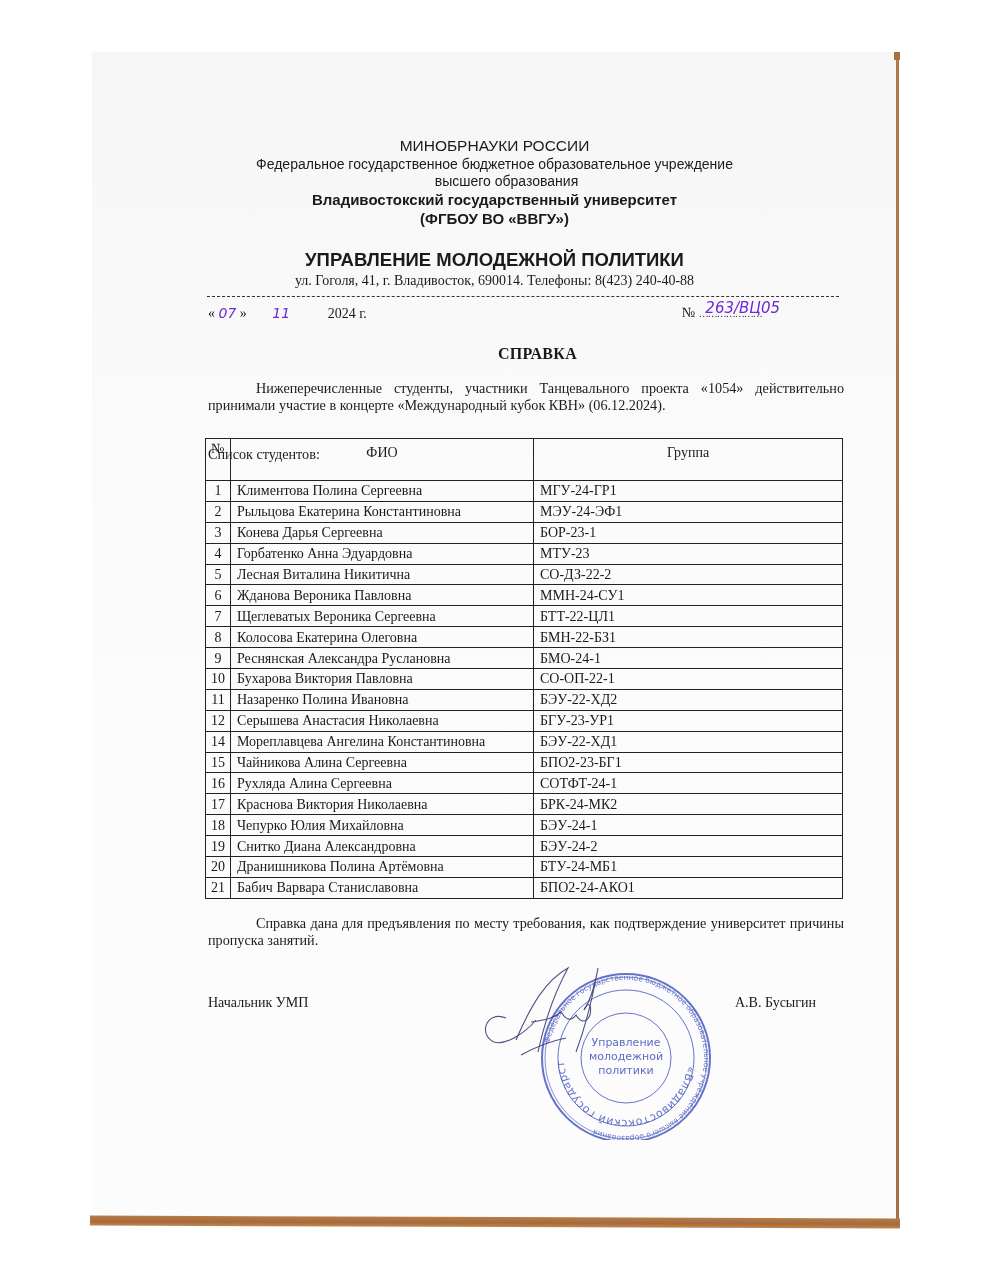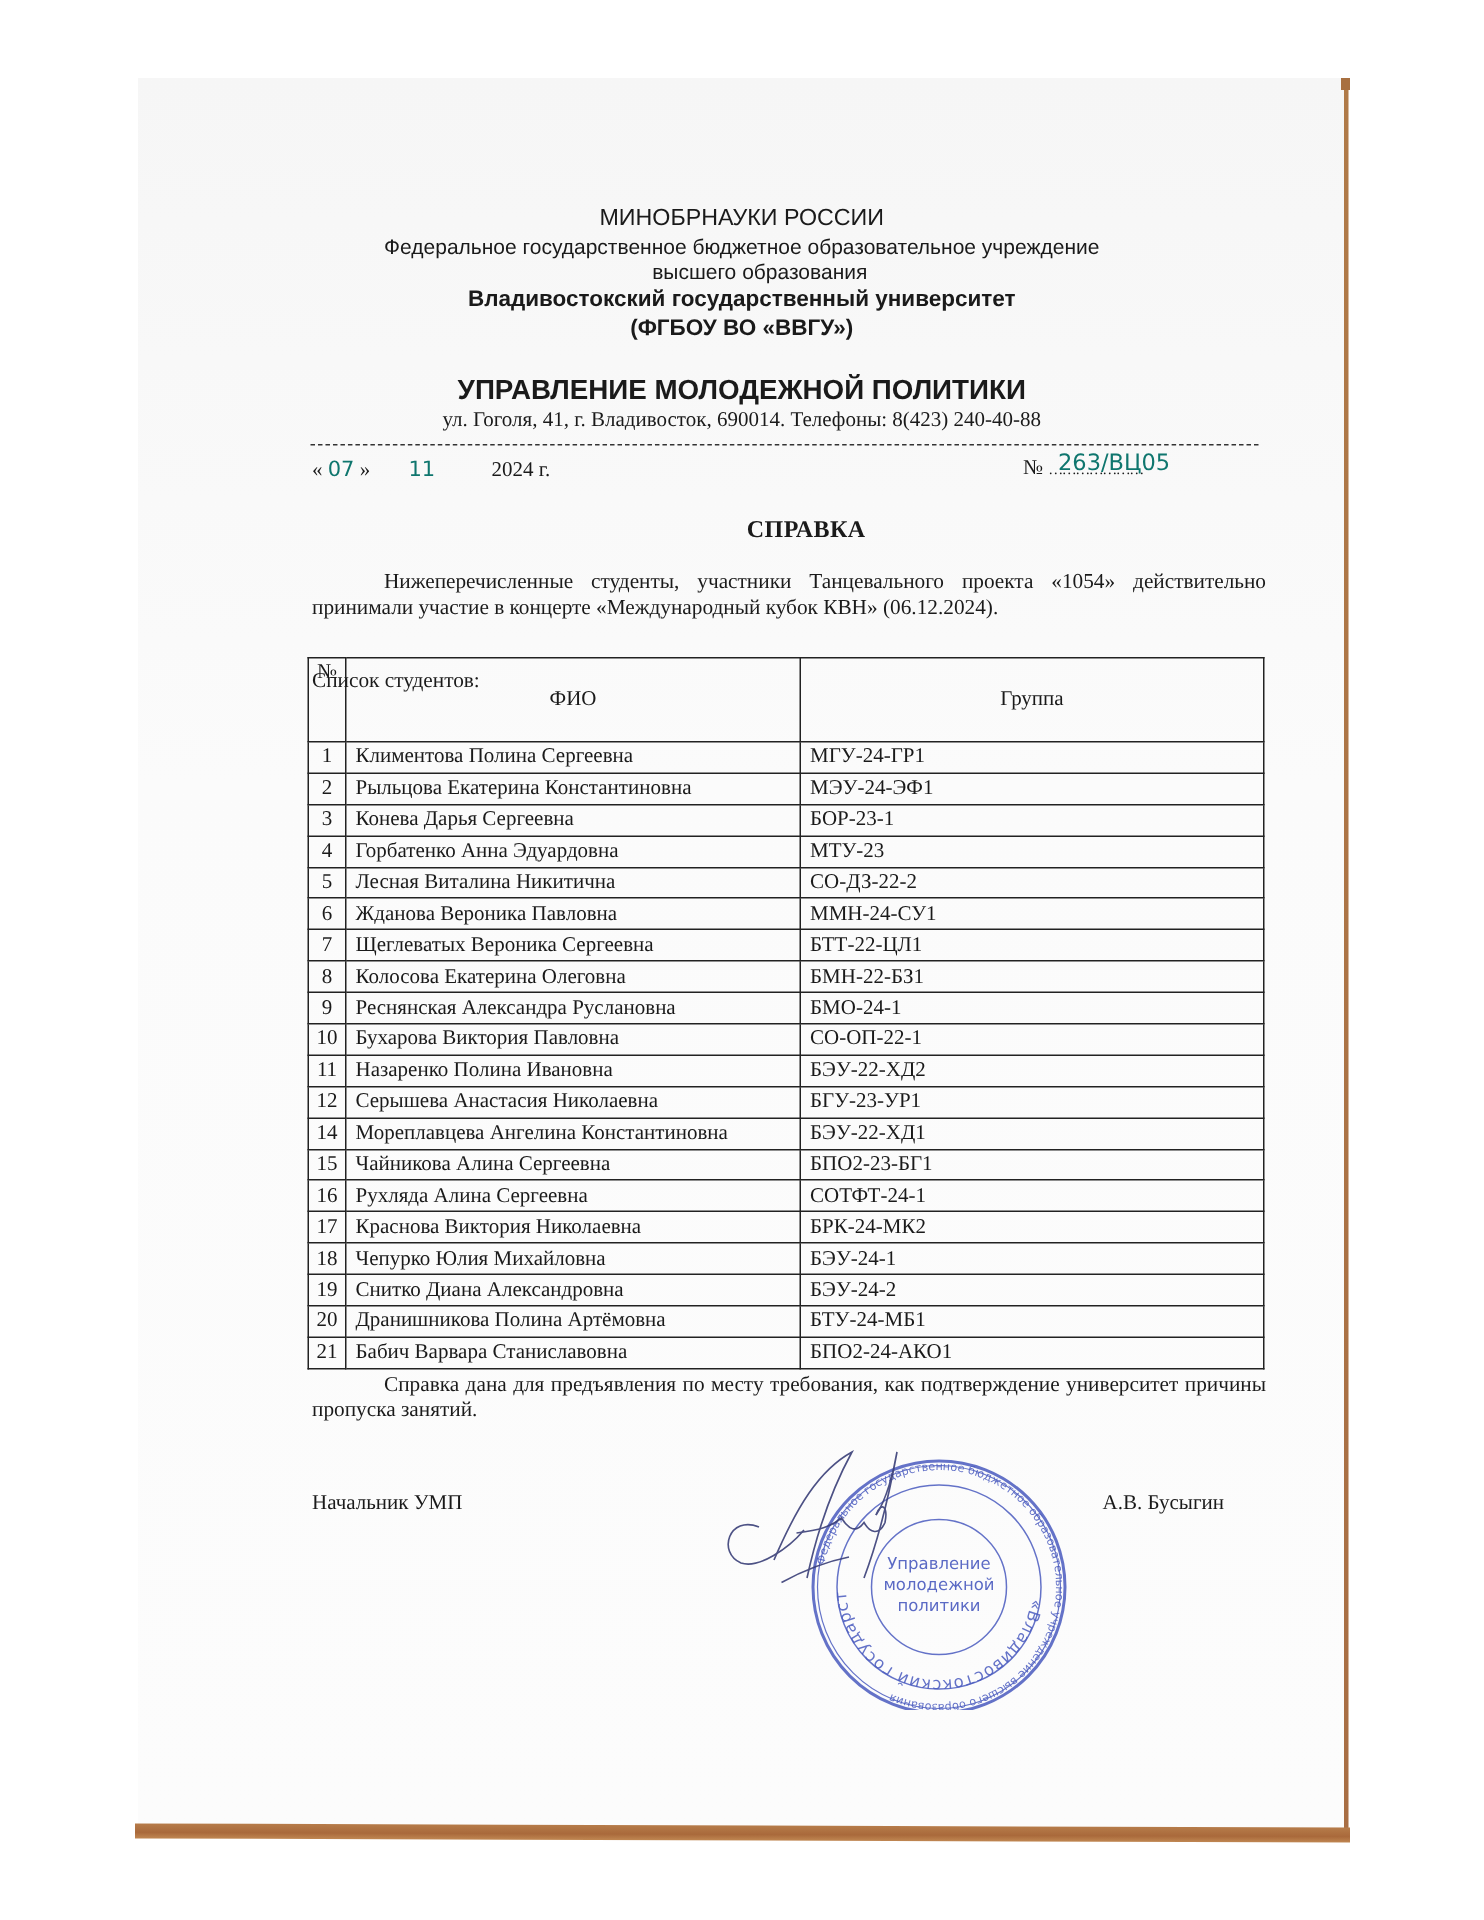--- a/index.html
+++ b/index.html
@@ -29,37 +29,37 @@
     .h-higher { top: 173px; font-size: 14px; margin-left: 12px; }
     .h-univ { top: 191px; font-size: 15px; font-weight: bold; }
     .h-abbr { top: 210px; font-size: 15px; font-weight: bold; }
     .h-dept { top: 249px; font-size: 18.5px; font-weight: bold; }
     .h-addr { top: 273px; font-size: 14px; font-family: "Liberation Serif", serif; }
     .dashed {
       position: absolute; left: 207px; top: 296px; width: 632px; height: 0;
       border-top: 1px dashed #333;
     }
     .date-line { position: absolute; top: 305px; font-size: 14px; }
-    .hand { font-family: "DejaVu Sans", sans-serif; color: #0f766e; font-size: 14px; }
+    .hand { font-family: "DejaVu Sans", sans-serif; font-style: italic; color: #6d28d9; font-size: 14px; }
     .title {
       position: absolute; left: 0; width: 989px; top: 345px; text-align: center;
       font-size: 16px; font-weight: bold; letter-spacing: 0.3px; padding-left: 43px;
     }
     .para {
       position: absolute; left: 208px; width: 636px; font-size: 14.2px; line-height: 17px; text-align: justify;
     }
     .para .indent { display: inline-block; width: 48px; }
     table.students {
       position: absolute; left: 205px; top: 438px; width: 638px; border-collapse: collapse;
       font-size: 14px; font-family: "Liberation Serif", serif;
     }
     table.students th, table.students td {
       border: 1px solid #222; padding: 0 6px; height: 19.9px; line-height: 19px; font-weight: normal; text-align: left;
     }
-    table.students th { height: 37px; vertical-align: top; padding-top: 18px; text-align: center; }
+    table.students th { height: 37px; vertical-align: top; padding-top: 4px; text-align: center; }
     table.students td.num, table.students th.num { width: 13px; text-align: center; padding: 0 5px; }
     table.students td.fio { width: 290px; }
     .sign-role { position: absolute; left: 208px; top: 995px; font-size: 14px; }
     .sign-name { position: absolute; left: 735px; top: 995px; font-size: 14px; }
     .stamp { position: absolute; left: 476px; top: 960px; width: 250px; height: 180px; }
   </style>
 </head>
 <body>
 
 <div class="paper"></div>

